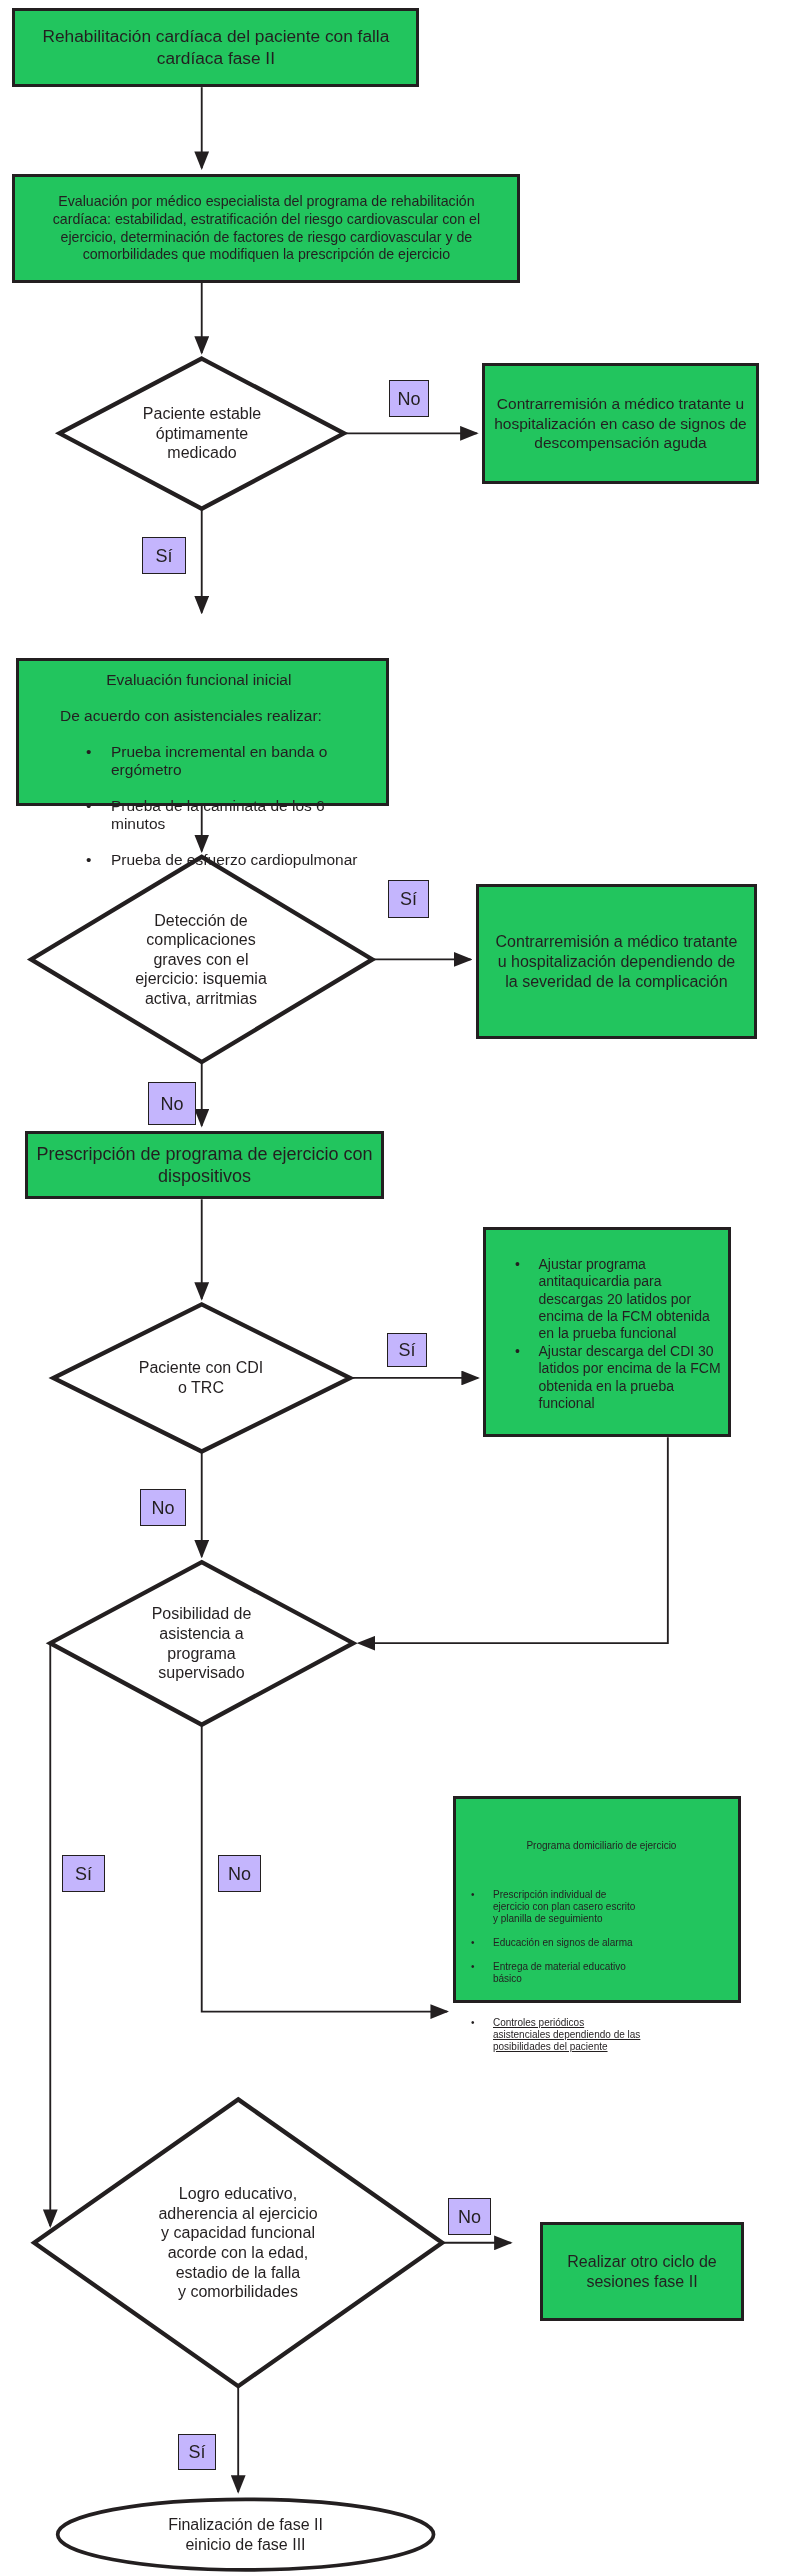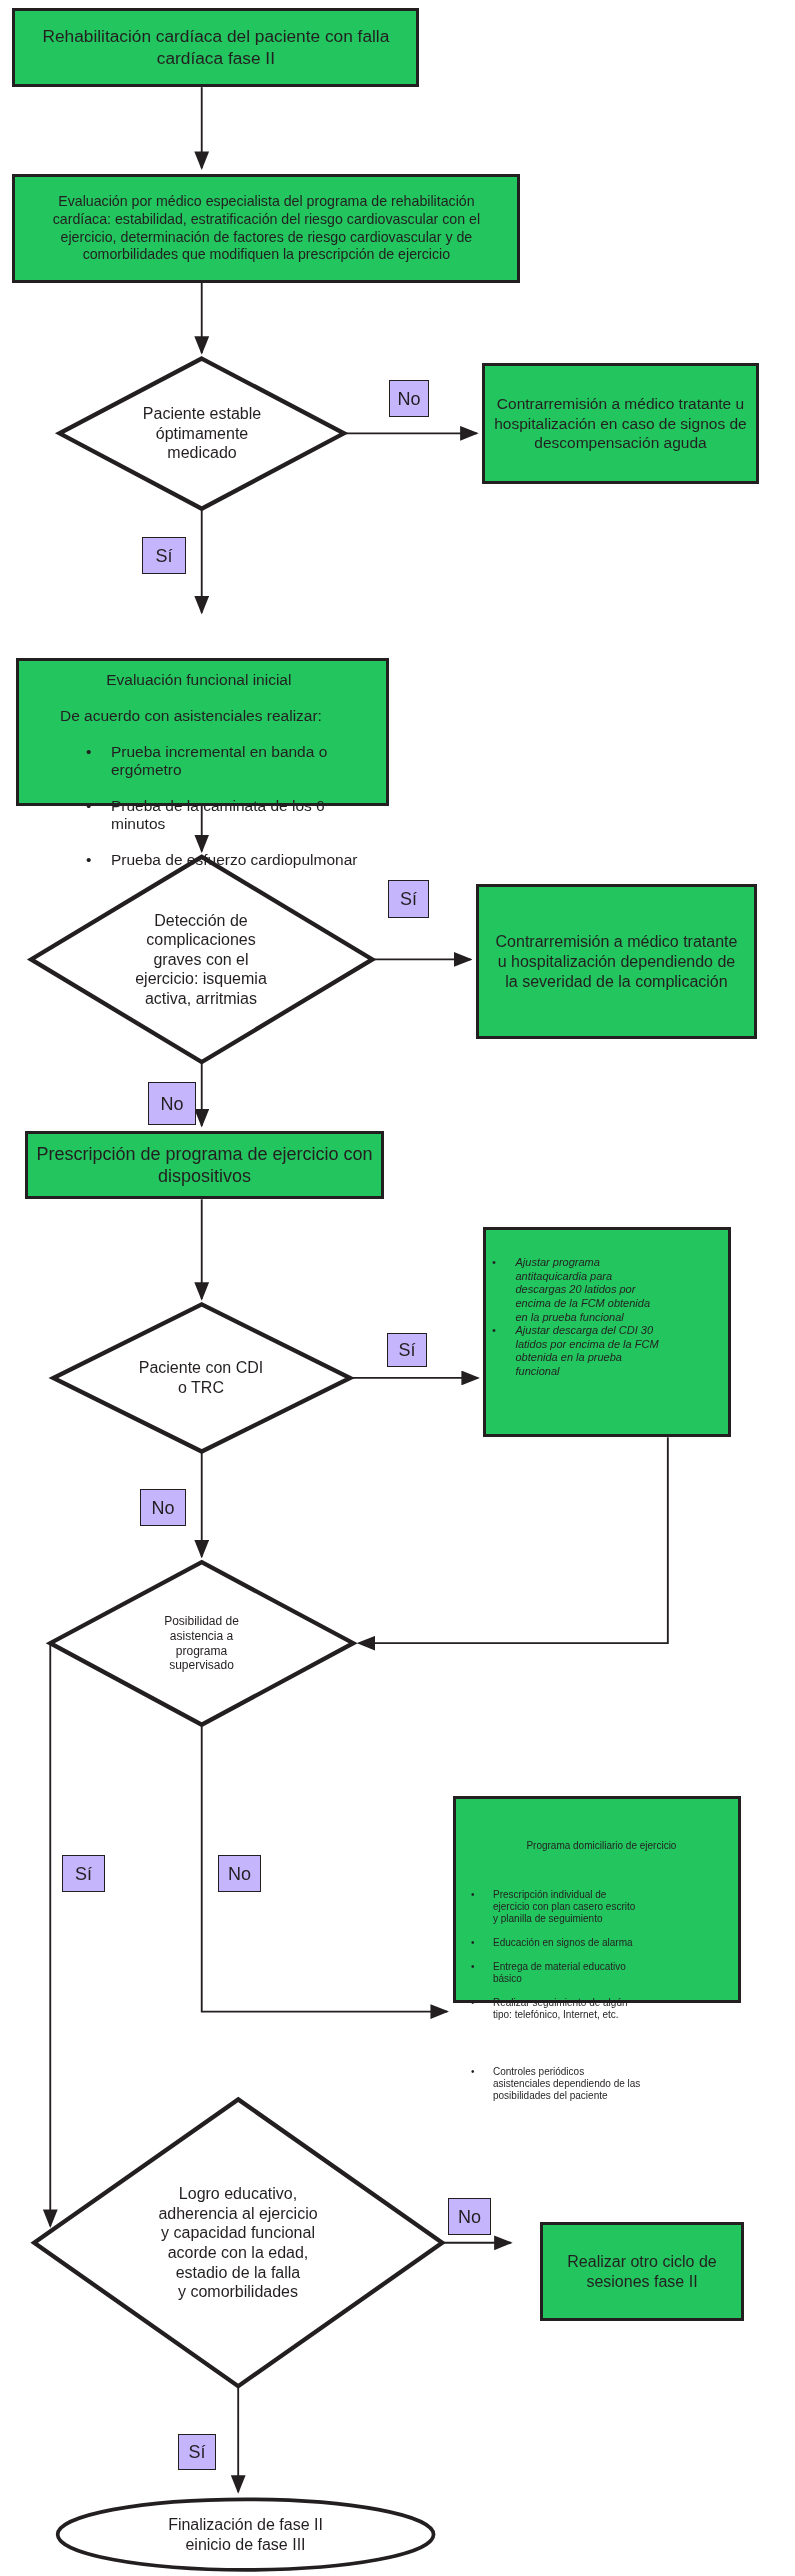--- a/index.html
+++ b/index.html
@@ -120,44 +120,42 @@
     </div>
   </div>
 
   <div class="box" style="left:476px;top:884px;width:281px;height:155px;font-size:16px;border-width:3.7px;">Contrarremisión a médico tratante
 u hospitalización dependiendo de
 la severidad de la complicación</div>
 
   <div class="box" style="left:25px;top:1131px;width:359px;height:68px;font-size:18px;">Prescripción de programa de ejercicio con
 dispositivos</div>
 
-  <div class="box lefty" style="left:483px;top:1227px;width:248px;height:210px;font-size:11px;line-height:1.24;padding:26px 5px 0 6px;font-style:italic;">
+  <div class="box lefty" style="left:483px;top:1227px;width:248px;height:210px;font-size:14px;line-height:1.24;padding:26px 5px 0 29px;">
     <div class="bullet-item" style="padding-left:23.5px;">Ajustar programa
 antitaquicardia para
 descargas 20 latidos por
 encima de la FCM obtenida
 en la prueba funcional</div>
     <div class="bullet-item" style="padding-left:23.5px;">Ajustar descarga del CDI 30
 latidos por encima de la FCM
 obtenida en la prueba
 funcional</div>
   </div>
 
   <div class="box lefty" style="left:453px;top:1796px;width:288px;height:207px;font-size:10px;line-height:1.2;padding:41px 6.2px 0 15px;">
     <div style="width:100%;text-align:center;">Programa domiciliario de ejercicio</div>
     <div style="margin-top:25px;">
       <div class="bullet-item" style="padding-left:22px;">Prescripción individual de
 ejercicio con plan casero escrito
 y planilla de seguimiento</div>
       <div class="bullet-item" style="padding-left:22px;">Educación en signos de alarma</div>
       <div class="bullet-item" style="padding-left:22px;">Entrega de material educativo
 básico</div>
-      <div class="bullet-item" style="padding-left:22px;">Realizar seguimiento de algún
-tipo: telefónico, Internet, etc.</div>
-      <div class="bullet-item" style="padding-left:22px;margin-top:33px;">Controles periódicos
+      <div class="bullet-item" style="padding-left:22px;margin-top:20px;text-decoration:underline;">Controles periódicos
 asistenciales dependiendo de las
 posibilidades del paciente</div>
     </div>
   </div>
 
   <div class="box" style="left:516px;top:2222px;width:204px;height:99px;font-size:16px;margin-left:24px;">Realizar otro ciclo de
 sesiones fase II</div>
 
   <div class="overlay-text" style="left:103px;top:395px;width:198px;height:77px;font-size:16px;">Paciente estable
 óptimamente
@@ -165,21 +163,21 @@
 
   <div class="overlay-text" style="left:96px;top:904px;width:210px;height:111px;font-size:16px;">Detección de
 complicaciones
 graves con el
 ejercicio: isquemia
 activa, arritmias</div>
 
   <div class="overlay-text" style="left:96px;top:1353px;width:210px;height:49px;font-size:16px;">Paciente con CDI
 o TRC</div>
 
-  <div class="overlay-text" style="left:109px;top:1597px;width:185px;height:93px;font-size:12px;">Posibilidad de
+  <div class="overlay-text" style="left:109px;top:1597px;width:185px;height:93px;font-size:16px;">Posibilidad de
 asistencia a
 programa
 supervisado</div>
 
   <div class="overlay-text" style="left:133px;top:2181px;width:210px;height:124px;font-size:16px;">Logro educativo,
 adherencia al ejercicio
 y capacidad funcional
 acorde con la edad,
 estadio de la falla
 y comorbilidades</div>

